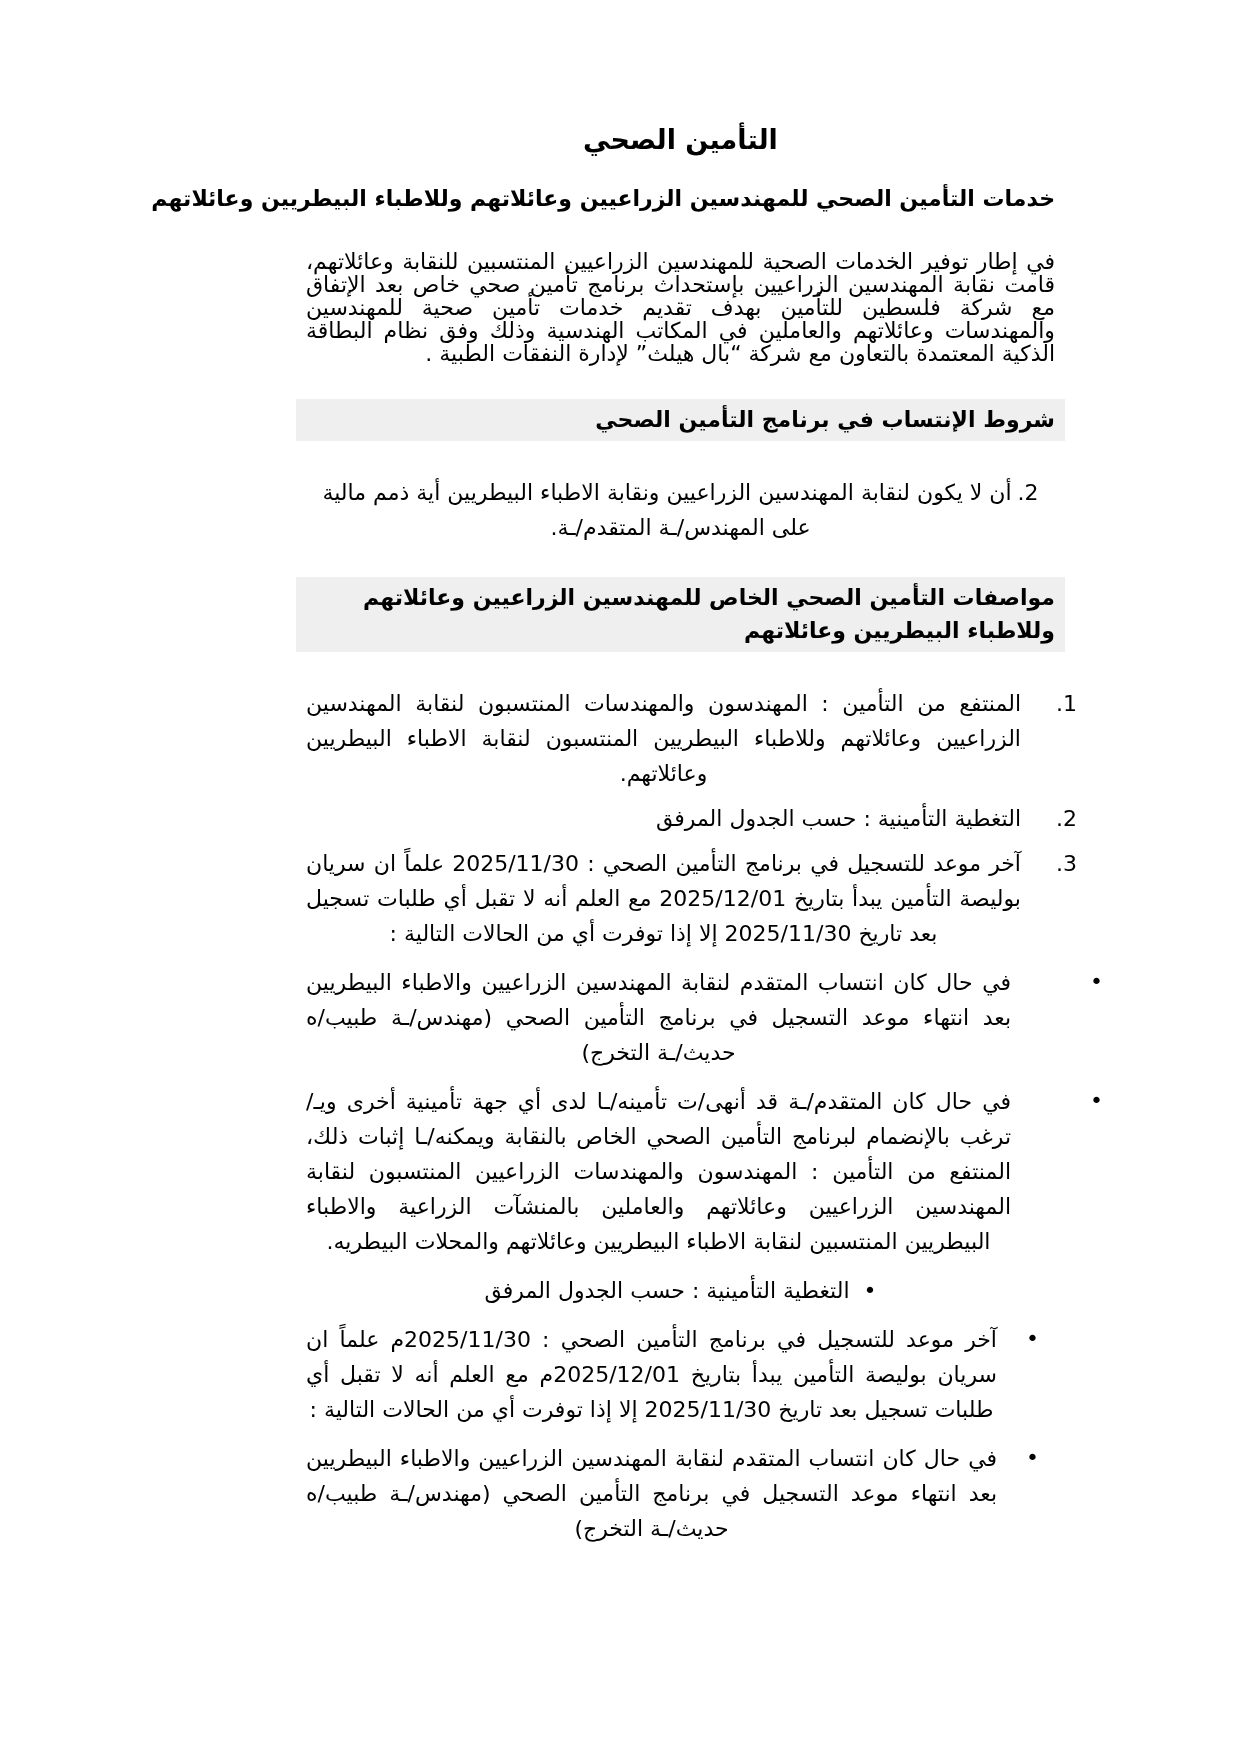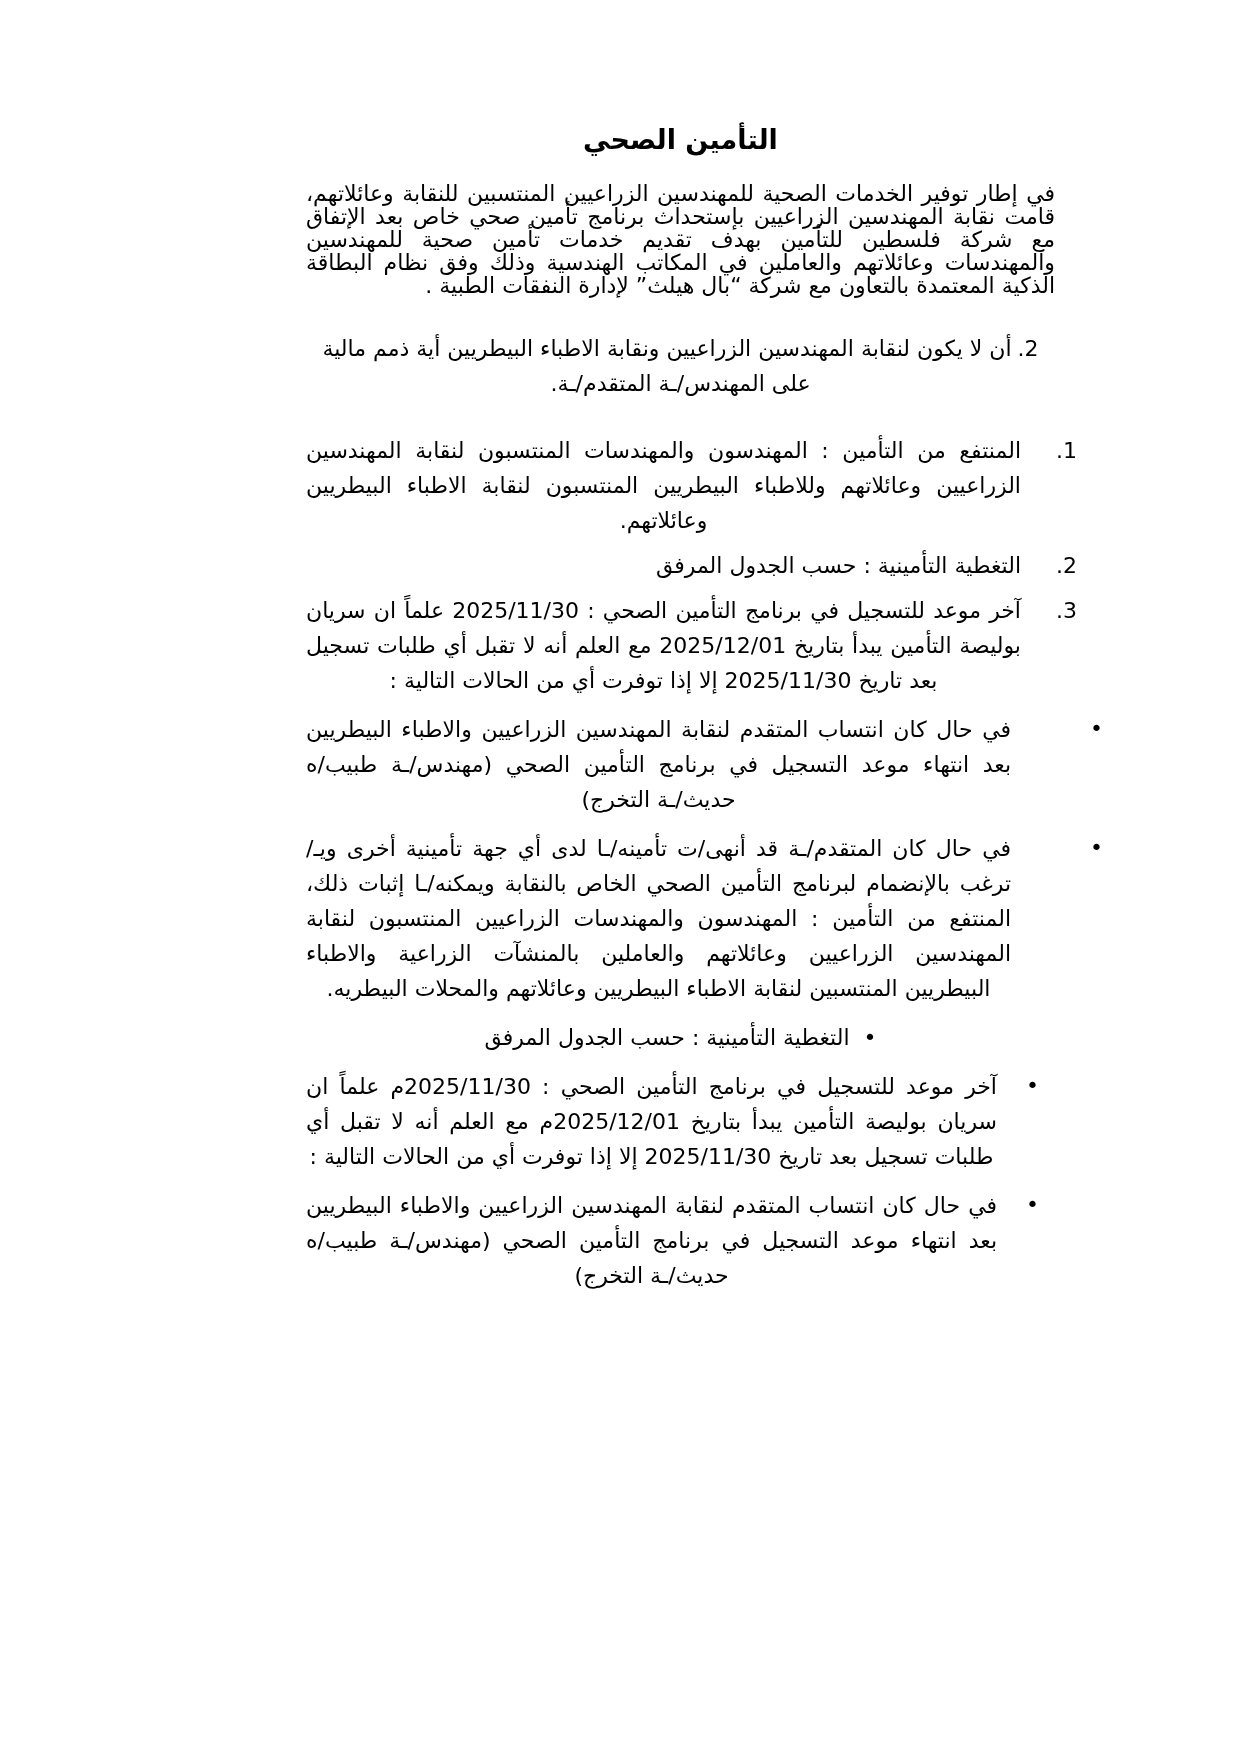--- a/index.html
+++ b/index.html
@@ -84,30 +84,33 @@
   }
   .bitem.center-inline .mk{position:static;padding-left:14px;}
 </style>
 </head>
 <body>
 
 <div class="page">
 
   <h1 class="title">التأمين الصحي</h1>
 
+  <h2 class="subtitle">خدمات التأمين الصحي للمهندسين  الزراعيين وعائلاتهم وللاطباء البيطريين وعائلاتهم</h2>
 
   <p class="intro">في إطار توفير الخدمات الصحية للمهندسين الزراعيين المنتسبين للنقابة وعائلاتهم، قامت نقابة المهندسين الزراعيين بإستحداث برنامج تأمين صحي خاص بعد الإتفاق مع شركة فلسطين للتأمين بهدف تقديم خدمات تأمين صحية للمهندسين والمهندسات وعائلاتهم والعاملين في المكاتب الهندسية وذلك وفق نظام البطاقة الذكية المعتمدة بالتعاون مع شركة “بال هيلث” لإدارة النفقات الطبية .</p>
 
+  <div class="bar">شروط الإنتساب في برنامج التأمين الصحي</div>
 
   <div class="clist">
     <div class="citem">
       <span class="mk">2.</span><span>أن لا يكون لنقابة المهندسين الزراعيين ونقابة الاطباء البيطريين  أية ذمم مالية على المهندس/ـة المتقدم/ـة.</span>
     </div>
   </div>
 
+  <div class="bar">مواصفات التأمين الصحي الخاص للمهندسين  الزراعيين وعائلاتهم وللاطباء البيطريين وعائلاتهم</div>
 
   <div class="nlist">
     <div class="nitem">
       <span class="mk">1.</span>
       <span>المنتفع من التأمين : المهندسون والمهندسات المنتسبون لنقابة المهندسين الزراعيين وعائلاتهم وللاطباء البيطريين المنتسبون لنقابة الاطباء البيطريين وعائلاتهم.</span>
     </div>
     <div class="nitem last-right">
       <span class="mk">2.</span>
       <span>التغطية التأمينية : حسب الجدول المرفق</span>
     </div>

